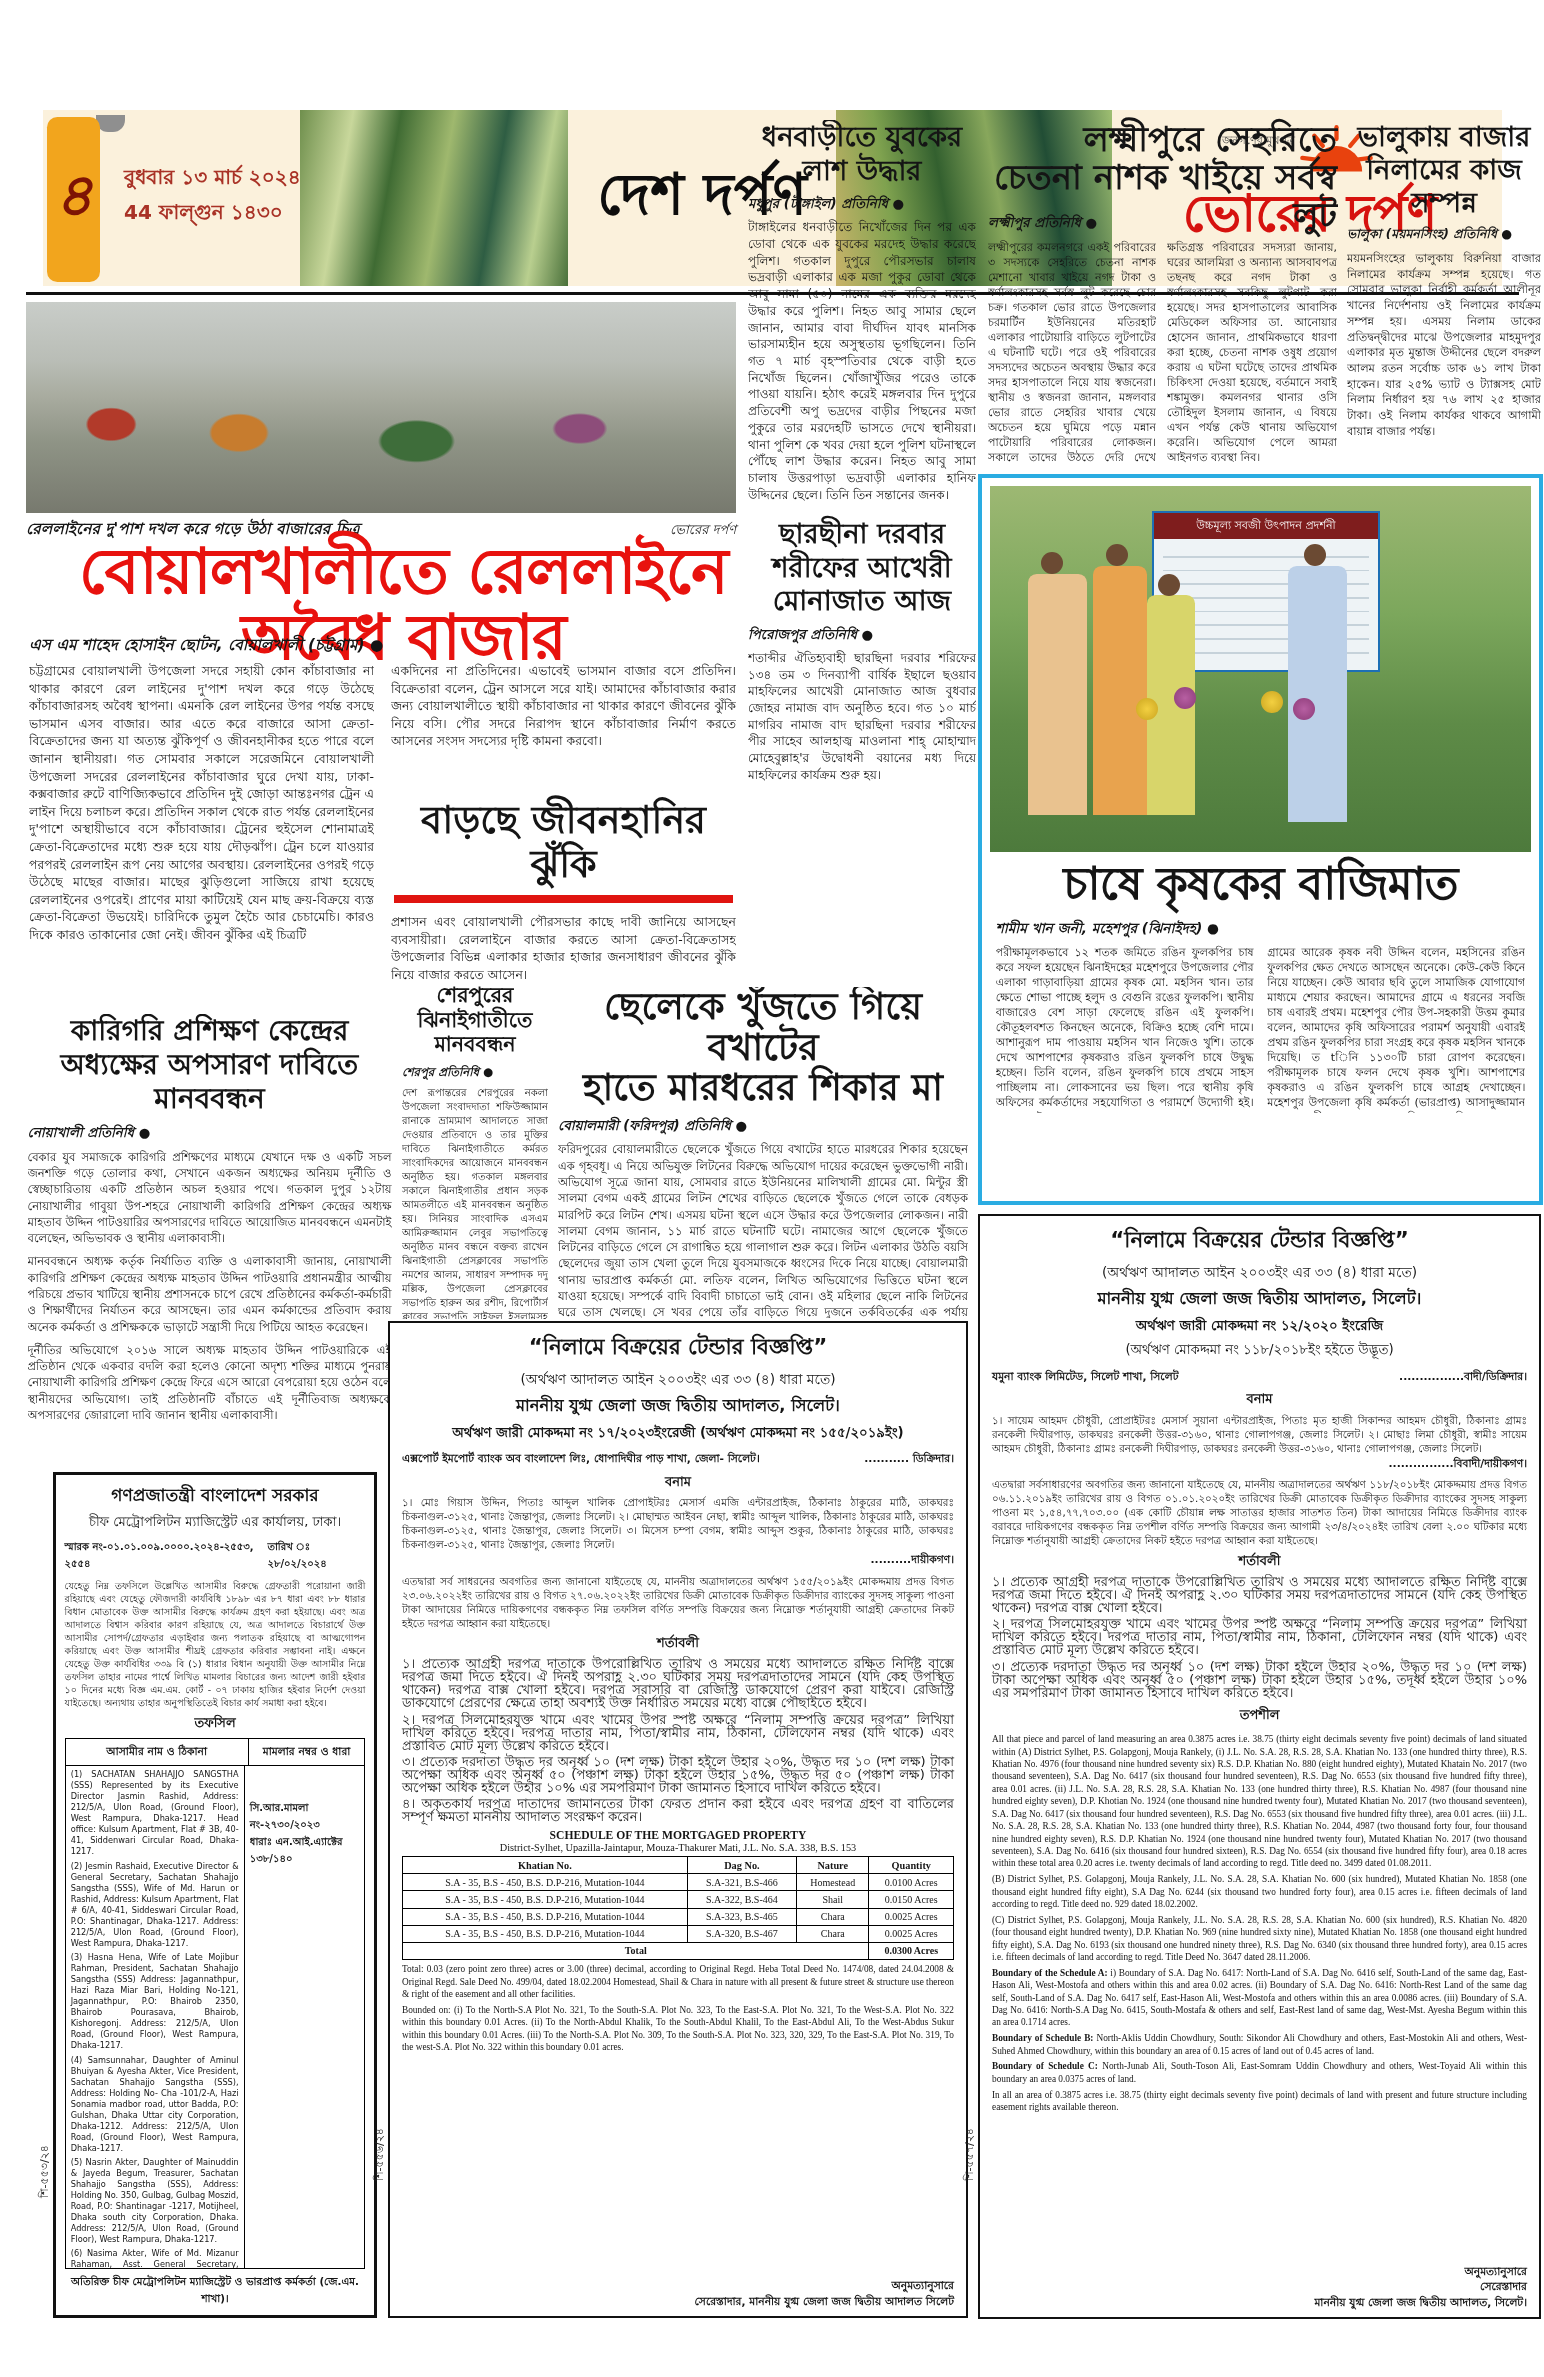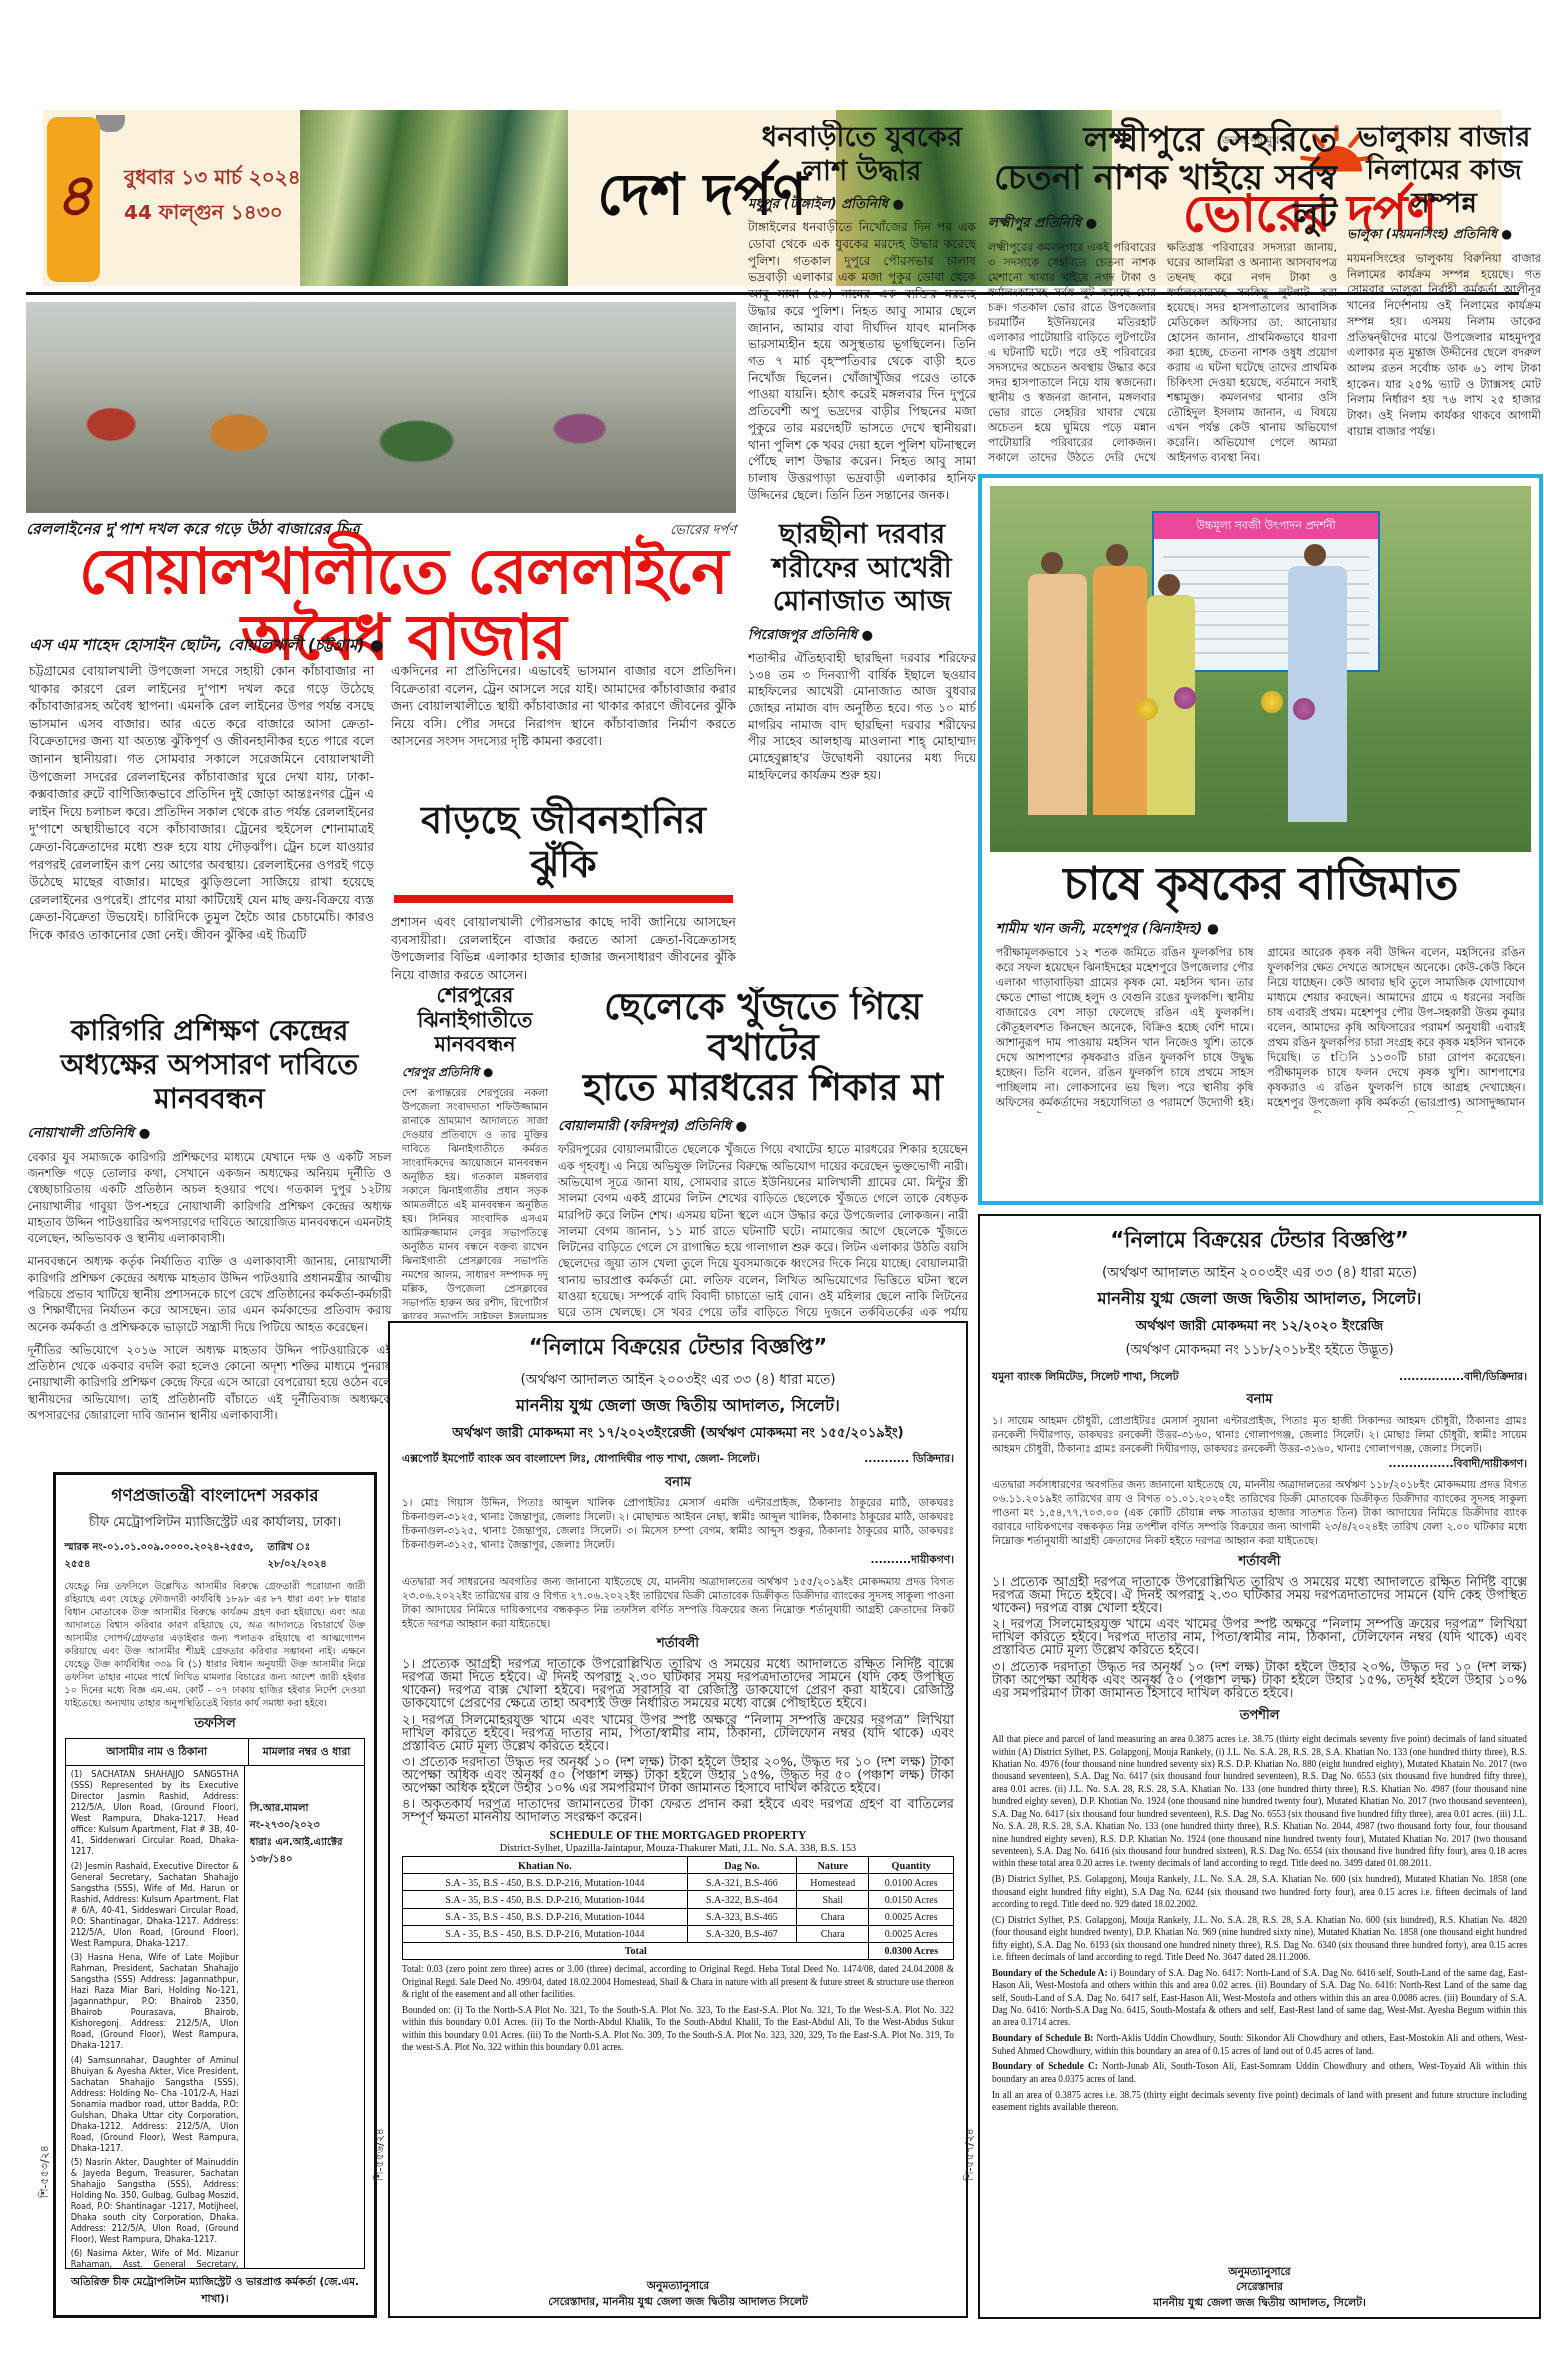--- a/index.html
+++ b/index.html
@@ -50,21 +50,21 @@
   .lk-colA{left:988px;top:240px;width:168px;height:225px;font-size:11px;line-height:15px;text-align:justify;overflow:hidden;}
   .lk-colB{left:1167px;top:240px;width:170px;height:225px;font-size:11px;line-height:15px;text-align:justify;overflow:hidden;}
   .bh-title{left:1347px;top:120px;width:194px;font-size:27.5px;font-weight:800;text-align:center;line-height:1.2;}
   .bh-byline{left:1347px;top:225px;width:194px;font-size:12.4px;font-weight:bold;font-style:italic;}
   .bh-body{left:1347px;top:251px;width:194px;height:214px;font-size:11.3px;line-height:15.7px;text-align:justify;overflow:hidden;}
   
   .blue-box{left:978px;top:474px;width:565px;height:731px;border:4.3px solid #2aace2;background:#fff;box-sizing:border-box;}
   .bb-photo{position:relative;margin:7.7px;height:366px;overflow:hidden;background:
      linear-gradient(#9db873 0%,#7ca75c 35%,#5e8b47 65%,#4d7a3c 100%);}
   .bb-sign{position:absolute;left:30%;top:7%;width:42%;height:44%;background:#eef3f6;border:2.6px solid #1c6fb5;box-sizing:border-box;}
-  .bb-sign-head{background:#ec4899;color:#fff;font-size:11px;text-align:center;padding:3.4px 1.7px;}
+  .bb-sign-head{background:#7f1d1d;color:#fff;font-size:11px;text-align:center;padding:3.4px 1.7px;}
   .bb-sign-lines{height:70%;background:repeating-linear-gradient(#eef3f6 0 12px,#c6d2da 12px 13.7px);margin:5.1px 8.6px;}
   .person{position:absolute;border-radius:8.6px 8.6px 0 0;}
   .head{position:absolute;width:22px;height:22px;border-radius:50%;background:#6b4a33;}
   .cauli{position:absolute;width:22px;height:22px;border-radius:50%;}
   .bb-title{font-size:45px;font-weight:800;text-align:center;line-height:1.1;letter-spacing:-0.9px;}
   .bb-byline{margin:8.6px 13.7px 3.4px;font-size:13.7px;font-weight:bold;font-style:italic;}
   .bb-cols{display:flex;gap:13.7px;margin:1.7px 13.7px;height:168px;overflow:hidden;}
   .bb-col{flex:1;font-size:11px;line-height:15px;text-align:justify;}
   
   .kg{left:27.5px;top:1014px;width:364px;height:448px;overflow:hidden;}
@@ -106,21 +106,21 @@
   .t-defrole{font-size:10.7px;text-align:right;font-weight:bold;}
   .t-ann{font-size:10.3px;line-height:14px;text-align:justify;margin-top:3.4px;}
   .t-terms-title{font-size:13px;font-weight:800;text-align:center;margin:3.4px 0;}
   .term{font-size:13px;line-height:13px;text-align:justify;margin:0 0 3.4px;}
   .sched-title{font-size:11.6px;font-weight:800;text-align:center;margin-top:1.7px;font-family:"Liberation Serif","DejaVu Serif",serif;}
   .sched-sub{font-size:10.3px;text-align:center;font-family:"Liberation Serif","DejaVu Serif",serif;}
   .m-table{width:100%;border-collapse:collapse;margin-top:3.4px;font-family:"Liberation Serif","DejaVu Serif",serif;}
   .m-table th,.m-table td{border:1.7px solid #000;font-size:10px;padding:2.6px 3.4px;text-align:center;}
   .m-table th{font-weight:800;font-size:10.3px;}
   .en{font-size:9.3px;line-height:12.4px;text-align:justify;margin-top:3.4px;font-family:"Liberation Serif","DejaVu Serif",serif;}
-  .sig-blk{margin-top:auto;text-align:center;font-size:10.7px;font-weight:bold;line-height:1.45;}
+  .sig-blk{margin-top:auto;text-align:right;font-size:10.7px;font-weight:bold;line-height:1.45;}
   .film-code{position:absolute;writing-mode:vertical-rl;transform:rotate(180deg);font-size:11px;color:#222;}
 </style>
 </head>
 <body>
 
 <div class="page">
 
   <div class="abs header-band">
     <div class="abs corner-tab"></div>
     <div class="abs pagenum">৪</div>

